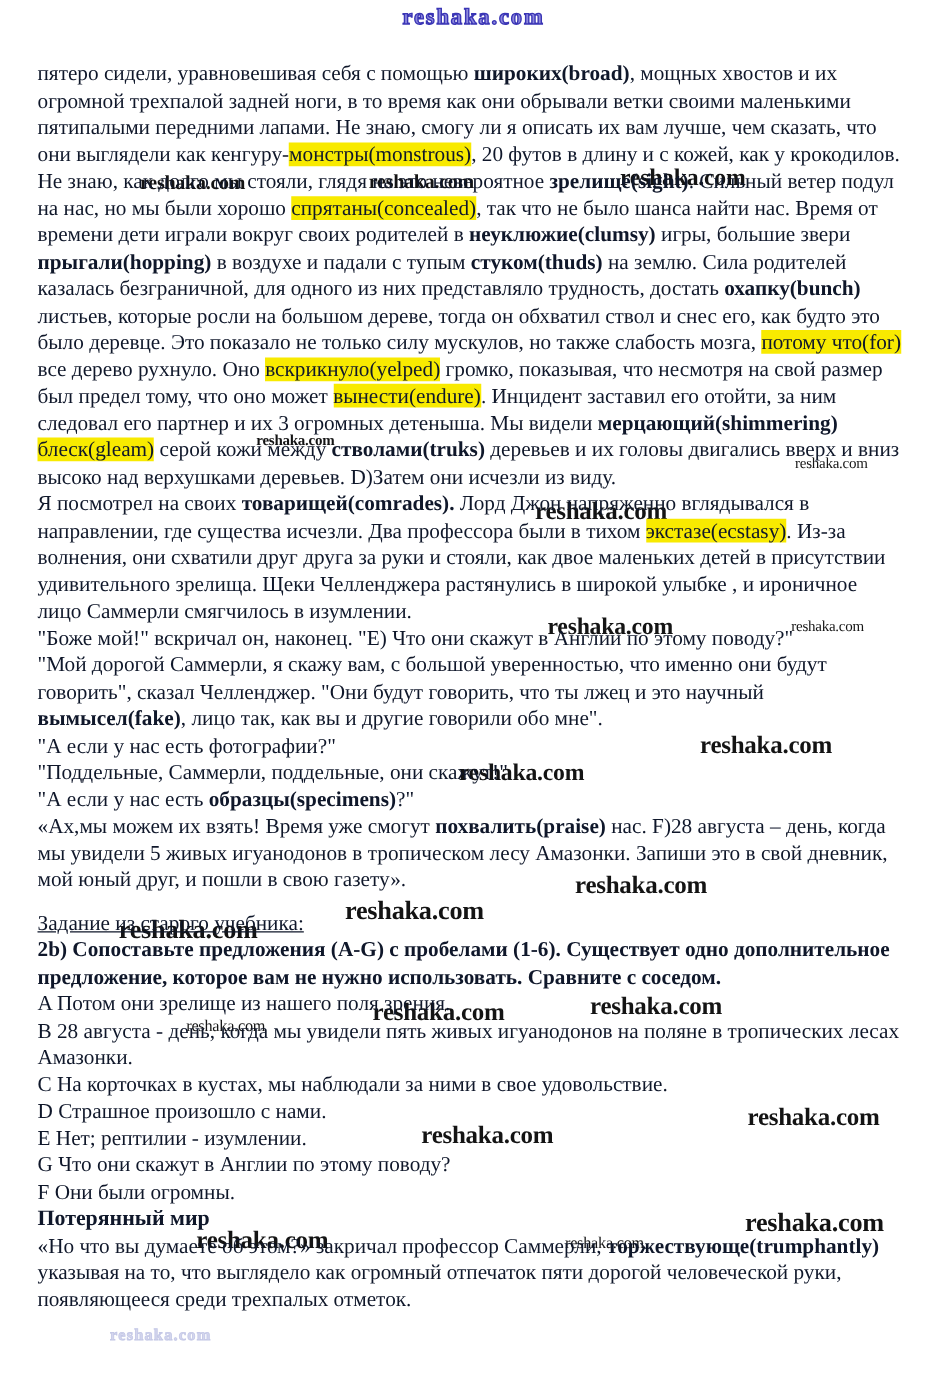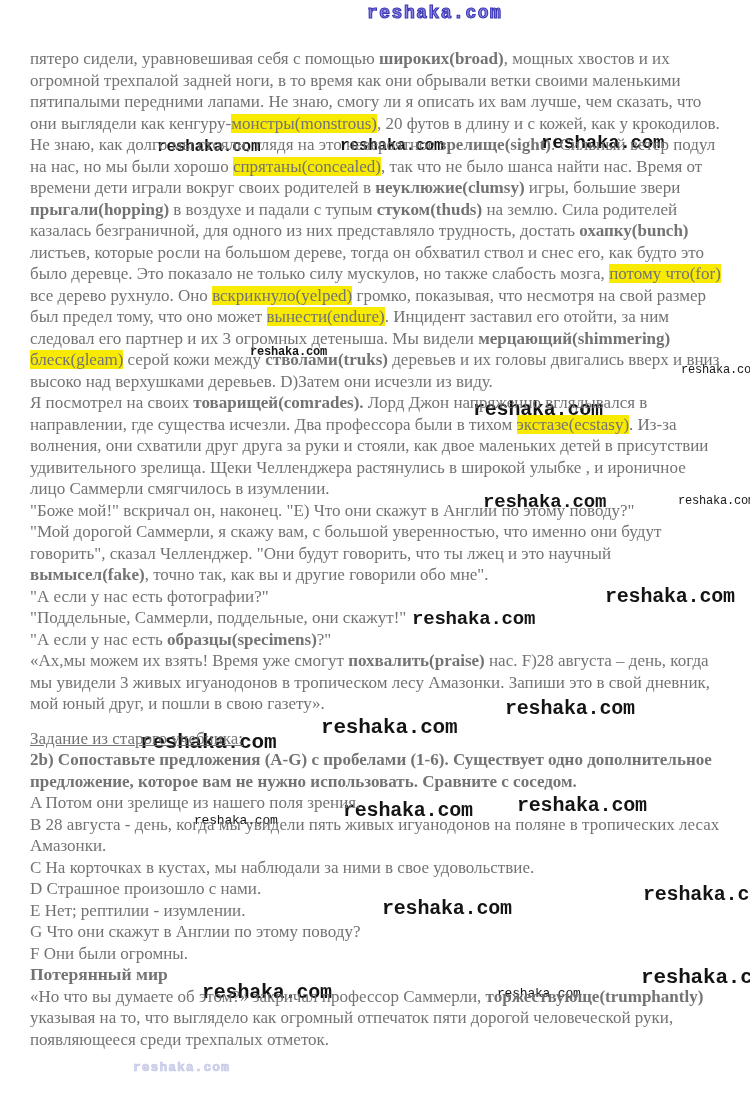--- a/index.html
+++ b/index.html
@@ -2,34 +2,34 @@
 <html><head>
 <meta charset="utf-8">
 <style>
   html,body { margin:0; padding:0; background:#ffffff; }
   .page {
     position:relative; width:750px; height:1100px; background:#ffffff;
     overflow:hidden; font-family:"Liberation Serif","DejaVu Serif",serif;
   }
   .content {
     position:absolute; left:30px; top:48px; width:694px;
-    font-size:17px; line-height:21.5px; color:#737373;
+    font-size:17px; line-height:21.5px; color:#0f172a;
   }
   p.para { margin:0; }
   .seg-n { font-weight:normal; }
   .seg-b { font-weight:bold; }
   .seg-h { background:#f8ea00; }
   .task-block { margin-top:13px; }
   .task-source { margin:0; text-decoration:underline; }
   .task-instruction { margin:0; font-weight:bold; }
   .section-title { margin:0; font-weight:bold; text-align:left; font-size:17.5px; }
   #wm-layer { position:absolute; left:0; top:0; width:750px; height:1100px; pointer-events:none; }
   #wm-layer span {
-    position:absolute; font-family:Liberation Mono, monospace;
-    color:#141414; white-space:nowrap; letter-spacing:-0.2px;margin-left:45px;
+    position:absolute; font-family:Liberation Serif, serif;
+    color:#141414; white-space:nowrap; letter-spacing:-0.2px;
   }
   #wm-layer span.wm-outline {
     color:#8d88dd; -webkit-text-stroke:1.1px #3a35b5;
     font-weight:bold; letter-spacing:1.5px;
   }
   #wm-layer span.wm-faint {
     color:#d4d6ee; -webkit-text-stroke:0.7px #c4c8e6;
     font-weight:bold; letter-spacing:1px;
   }
 </style>
@@ -62,25 +62,25 @@
       <span style="left: 452px; top: 986px; font-size: 13px; font-weight: 400;">reshaka.com</span>
       <span class="wm-faint" style="left: 88px; top: 1060px; font-size: 13px;">reshaka.com</span>
     </div>
 
   <div class="content">
     <div id="story">
         <p class="para"><span class="seg-n">пятеро сидели, уравновешивая себя с помощью </span><span class="seg-b">широких(broad)</span><span class="seg-n">, мощных хвостов и их огромной трехпалой задней ноги, в то время как они обрывали ветки своими маленькими пятипалыми передними лапами. Не знаю, смогу ли я описать их вам лучше, чем сказать, что они выглядели как кенгуру-</span><span class="seg-h">монстры(monstrous)</span><span class="seg-n">, 20 футов в длину и с кожей, как у крокодилов.</span></p>
         <p class="para"><span class="seg-n">Не знаю, как долго мы стояли, глядя на это невероятное </span><span class="seg-b">зрелище(sight)</span><span class="seg-n">. Сильный ветер подул на нас, но мы были хорошо </span><span class="seg-h">спрятаны(concealed)</span><span class="seg-n">, так что не было шанса найти нас. Время от времени дети играли вокруг своих родителей в </span><span class="seg-b">неуклюжие(clumsy)</span><span class="seg-n"> игры, большие звери </span><span class="seg-b">прыгали(hopping)</span><span class="seg-n"> в воздухе и падали с тупым </span><span class="seg-b">стуком(thuds)</span><span class="seg-n"> на землю. Сила родителей казалась безграничной, для одного из них представляло трудность, достать </span><span class="seg-b">охапку(bunch)</span><span class="seg-n"> листьев, которые росли на большом дереве, тогда он обхватил ствол и снес его, как будто это было деревце. Это показало не только силу мускулов, но также слабость мозга, </span><span class="seg-h">потому что(for)</span><span class="seg-n"> все дерево рухнуло. Оно </span><span class="seg-h">вскрикнуло(yelped)</span><span class="seg-n"> громко, показывая, что несмотря на свой размер был предел тому, что оно может </span><span class="seg-h">вынести(endure)</span><span class="seg-n">. Инцидент заставил его отойти, за ним следовал его партнер и их 3 огромных детеныша. Мы видели </span><span class="seg-b">мерцающий(shimmering)</span><span class="seg-n"> </span><span class="seg-h">блеск(gleam)</span><span class="seg-n"> серой кожи между </span><span class="seg-b">стволами(truks)</span><span class="seg-n"> деревьев и их головы двигались вверх и вниз высоко над верхушками деревьев. D)Затем они исчезли из виду.</span></p>
         <p class="para"><span class="seg-n">Я посмотрел на своих </span><span class="seg-b">товарищей(comrades).</span><span class="seg-n"> Лорд Джон напряженно вглядывался в направлении, где существа исчезли. Два профессора были в тихом </span><span class="seg-h">экстазе(ecstasy)</span><span class="seg-n">. Из-за волнения, они схватили друг друга за руки и стояли, как двое маленьких детей в присутствии удивительного зрелища. Щеки Челленджера растянулись в широкой улыбке , и ироничное лицо Саммерли смягчилось в изумлении.</span></p>
         <p class="para"><span class="seg-n">"Боже мой!" вскричал он, наконец. "E) Что они скажут в Англии по этому поводу?"</span></p>
-        <p class="para"><span class="seg-n">"Мой дорогой Саммерли, я скажу вам, с большой уверенностью, что именно они будут говорить", сказал Челленджер. "Они будут говорить, что ты лжец и это научный </span><span class="seg-b">вымысел(fake)</span><span class="seg-n">, точно так, как вы и другие говорили обо мне".</span></p>
+        <p class="para"><span class="seg-n">"Мой дорогой Саммерли, я скажу вам, с большой уверенностью, что именно они будут говорить", сказал Челленджер. "Они будут говорить, что ты лжец и это научный </span><span class="seg-b">вымысел(fake)</span><span class="seg-n">, лицо так, как вы и другие говорили обо мне".</span></p>
         <p class="para"><span class="seg-n">"А если у нас есть фотографии?"</span></p>
         <p class="para"><span class="seg-n">"Поддельные, Саммерли, поддельные, они скажут!"</span></p>
         <p class="para"><span class="seg-n">"А если у нас есть </span><span class="seg-b">образцы(specimens)</span><span class="seg-n">?"</span></p>
-        <p class="para"><span class="seg-n">«Ах,мы можем их взять! Время уже смогут </span><span class="seg-b">похвалить(praise)</span><span class="seg-n"> нас. F)28 августа – день, когда мы увидели 3 живых игуанодонов в тропическом лесу Амазонки. Запиши это в свой дневник, мой юный друг, и пошли в свою газету».</span></p>
+        <p class="para"><span class="seg-n">«Ах,мы можем их взять! Время уже смогут </span><span class="seg-b">похвалить(praise)</span><span class="seg-n"> нас. F)28 августа – день, когда мы увидели 5 живых игуанодонов в тропическом лесу Амазонки. Запиши это в свой дневник, мой юный друг, и пошли в свою газету».</span></p>
       </div>
 
     <div class="task-block">
       <p class="para task-source">Задание из старого учебника:</p>
       <p class="para task-instruction">2b) Сопоставьте предложения (A-G) с пробелами (1-6). Существует одно дополнительное предложение, которое вам не нужно использовать. Сравните с соседом.</p>
       <div id="options">
           <p class="para"><span>A </span><span>Потом они зрелище из нашего поля зрения.</span></p>
           <p class="para"><span>B </span><span>28 августа - день, когда мы увидели пять живых игуанодонов на поляне в тропических лесах Амазонки.</span></p>
           <p class="para"><span>C </span><span>На корточках в кустах, мы наблюдали за ними в свое удовольствие.</span></p>
           <p class="para"><span>D </span><span>Страшное произошло с нами.</span></p>

